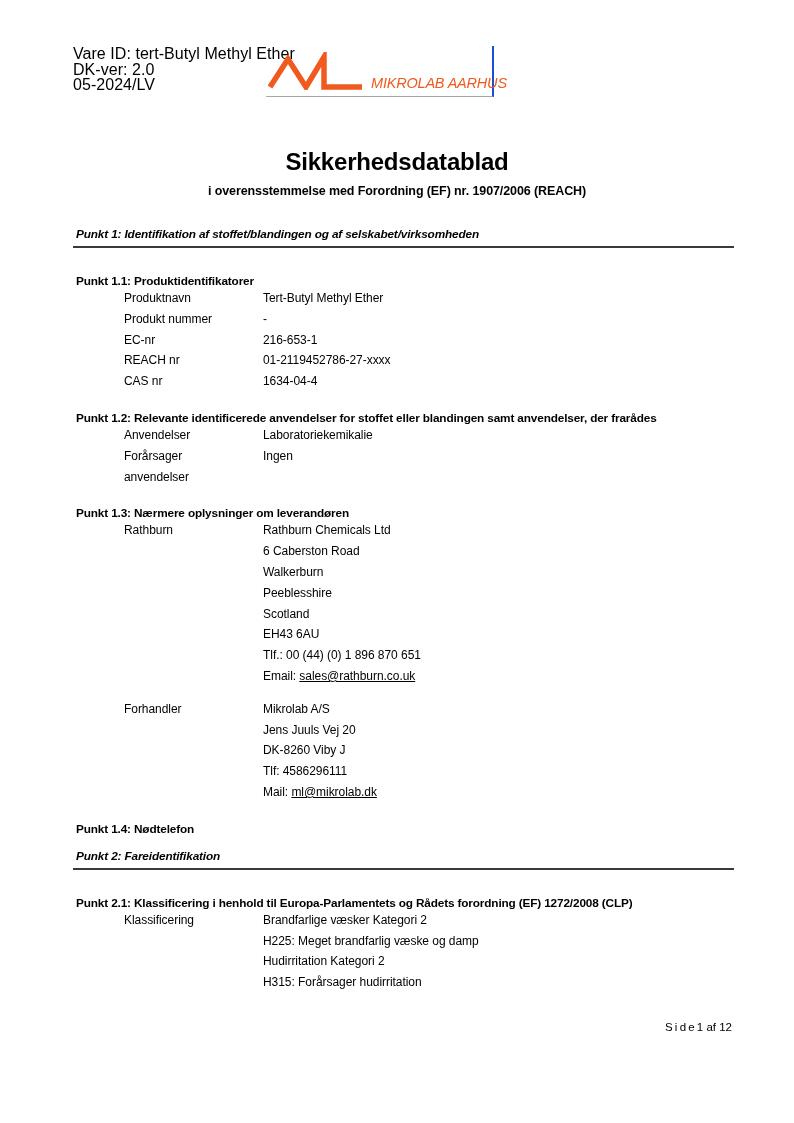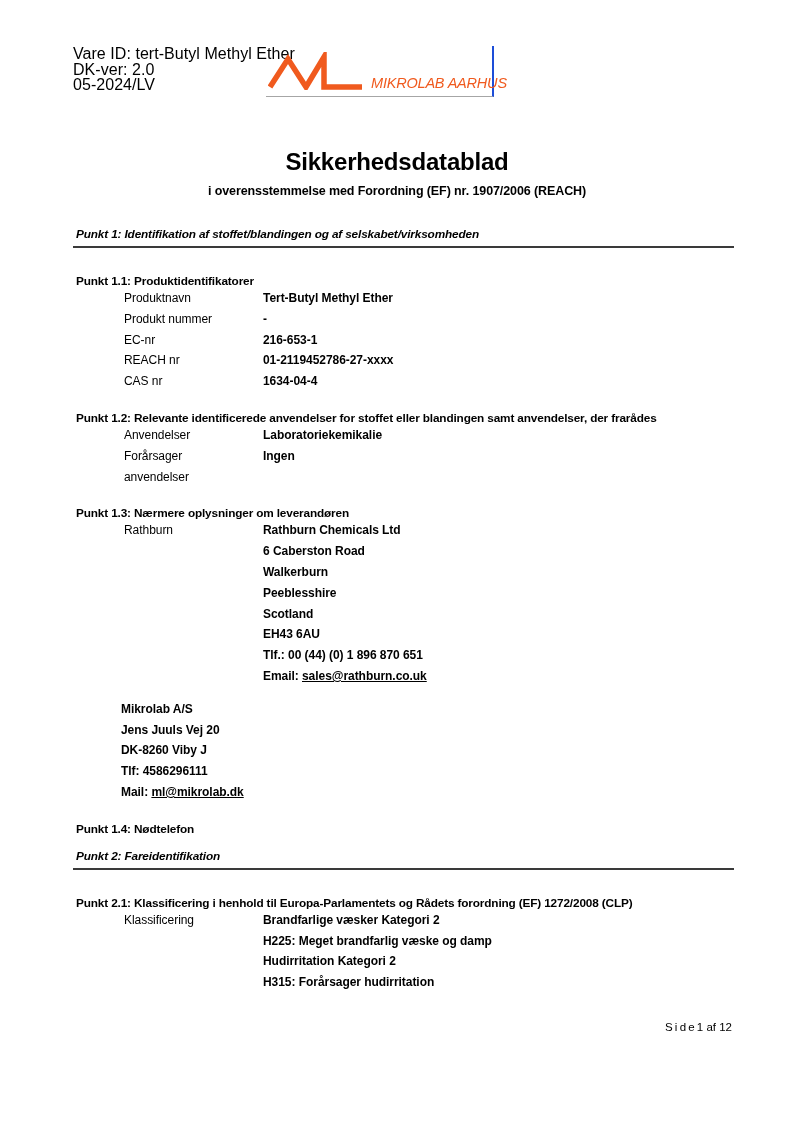--- a/index.html
+++ b/index.html
@@ -129,21 +129,20 @@
     letter-spacing: -0.05px;
     margin-left: 48px;
   }
   .row .lbl {
     width: 142px;
     flex: 0 0 142px;
     padding-left: 3px;
   }
   .row .val {
     flex: 1 1 auto;
-    font-weight: bold;
   }
   .row.wide .lbl {
     width: 145px;
     flex: 0 0 145px;
   }
 
   .spacer-sm { height: 12px; }
   .spacer-md { height: 19px; }
   .spacer-lg { height: 26px; }
 
@@ -245,20 +244,21 @@
         <div>Scotland</div>
         <div>EH43 6AU</div>
         <div>Tlf.: 00 (44) (0) 1 896 870 651</div>
         <div><span>Email: </span><a class="link" href="#">sales@rathburn.co.uk</a></div>
       </div>
     </div>
 
     <div class="spacer-sm"></div>
 
     <div class="row">
+      <div class="lbl">Forhandler</div>
       <div class="val">
         <div>Mikrolab A/S</div>
         <div>Jens Juuls Vej 20</div>
         <div>DK-8260 Viby J</div>
         <div>Tlf: 4586296111</div>
         <div><span>Mail: </span><a class="link" href="#">ml@mikrolab.dk</a></div>
       </div>
     </div>
 
     <div class="spacer-md"></div>

